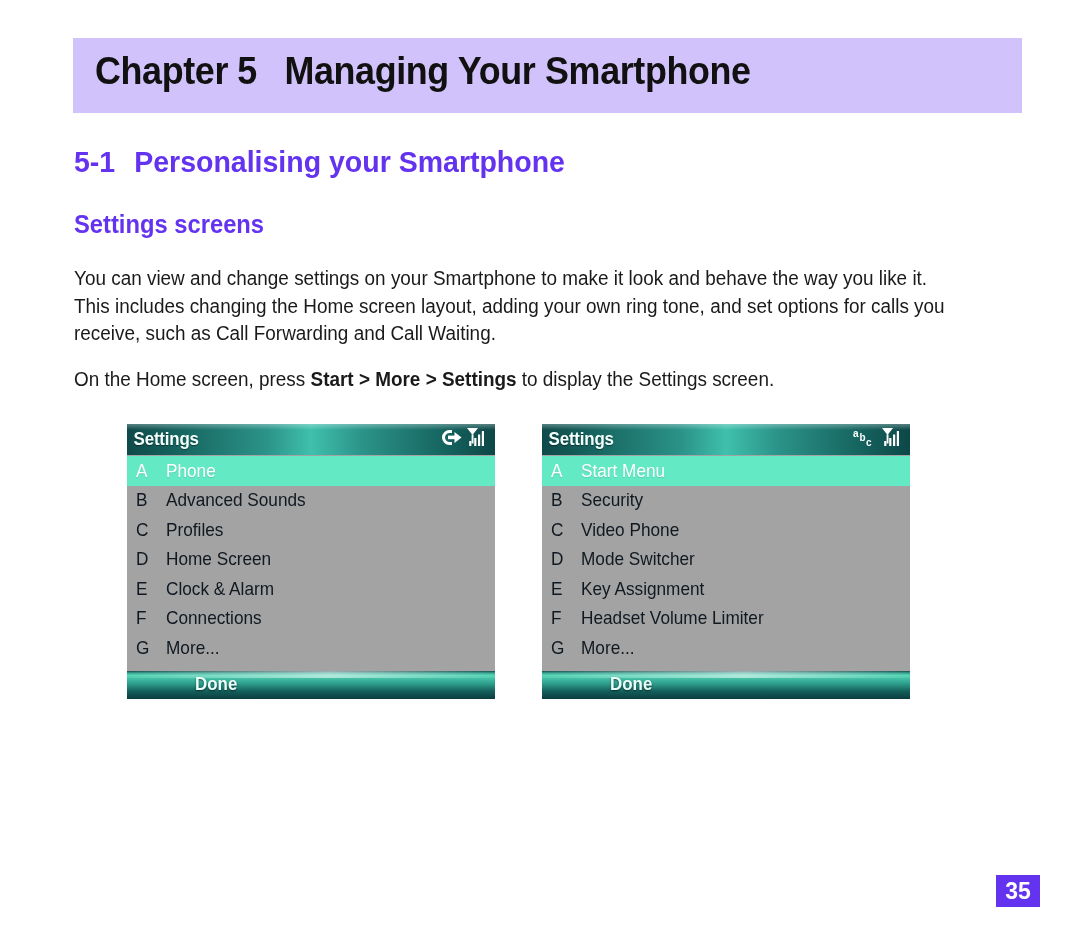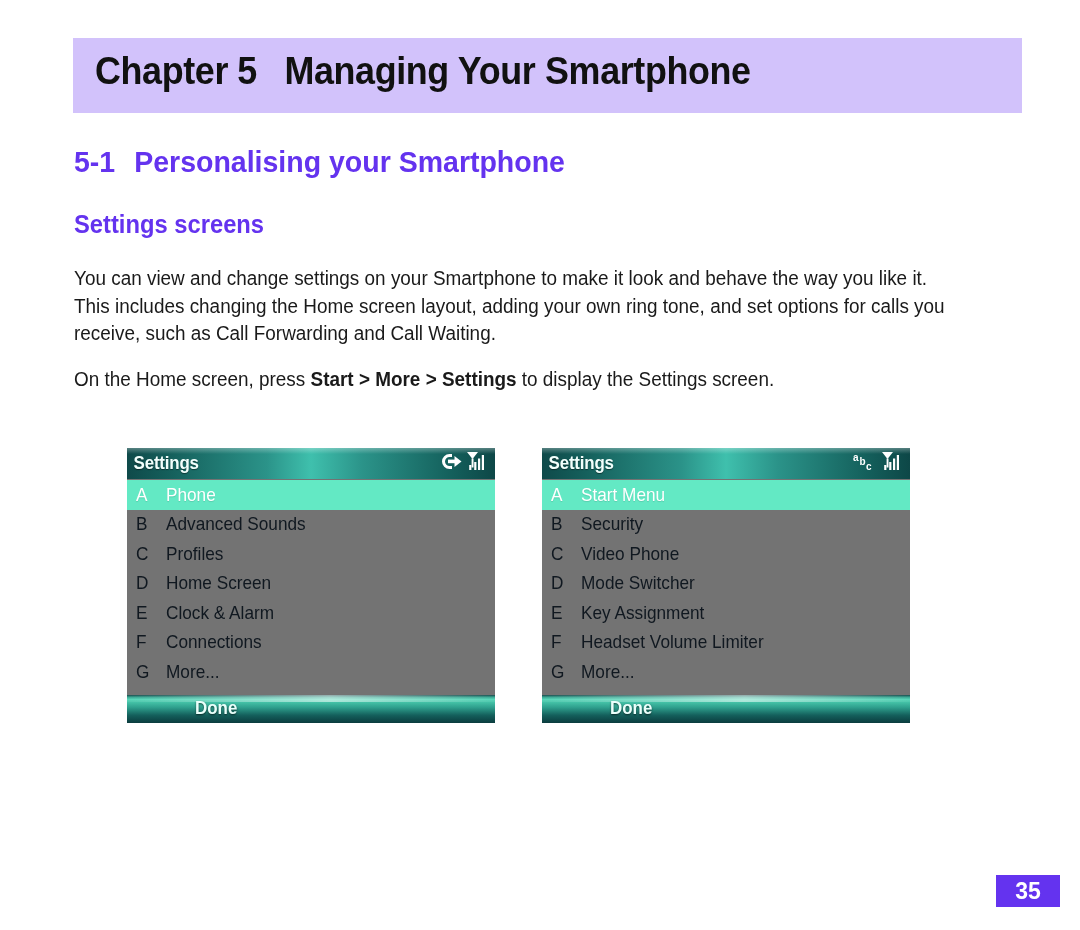--- a/index.html
+++ b/index.html
@@ -90,24 +90,24 @@
     color: #1a1a1a;
     white-space: nowrap;
     transform: scaleX(0.97);
     transform-origin: left top;
   }
   .body-para2 b { font-weight: bold; }
 
   
   .phone {
     position: absolute;
-    top: 448px;
+    top: 424px;
     width: 368px;
     height: 275px;
-    background: #737373;
+    background: #a3a3a3;
   }
   .phone.left  { left: 127px; }
   .phone.right { left: 542px; }
 
   .titlebar {
     position: relative;
     height: 31px;
     background: linear-gradient(to right,
         #0f4a4a 0%, #15605c 12%, #2b9389 38%,
         #3fc0ad 50%, #2b9389 64%, #14605c 88%, #0d4747 100%);
@@ -203,21 +203,21 @@
     transform: scaleX(0.94);
     transform-origin: left center;
     text-shadow: 0 1px 2px rgba(0,0,0,0.6);
   }
 
   
   .page-badge {
     position: absolute;
     left: 996px;
     top: 875px;
-    width: 64px;
+    width: 44px;
     height: 32px;
     background: #6433ef;
     color: #ffffff;
     font-size: 23px;
     font-weight: bold;
     display: flex;
     align-items: center;
     justify-content: center;
   }
 </style>

